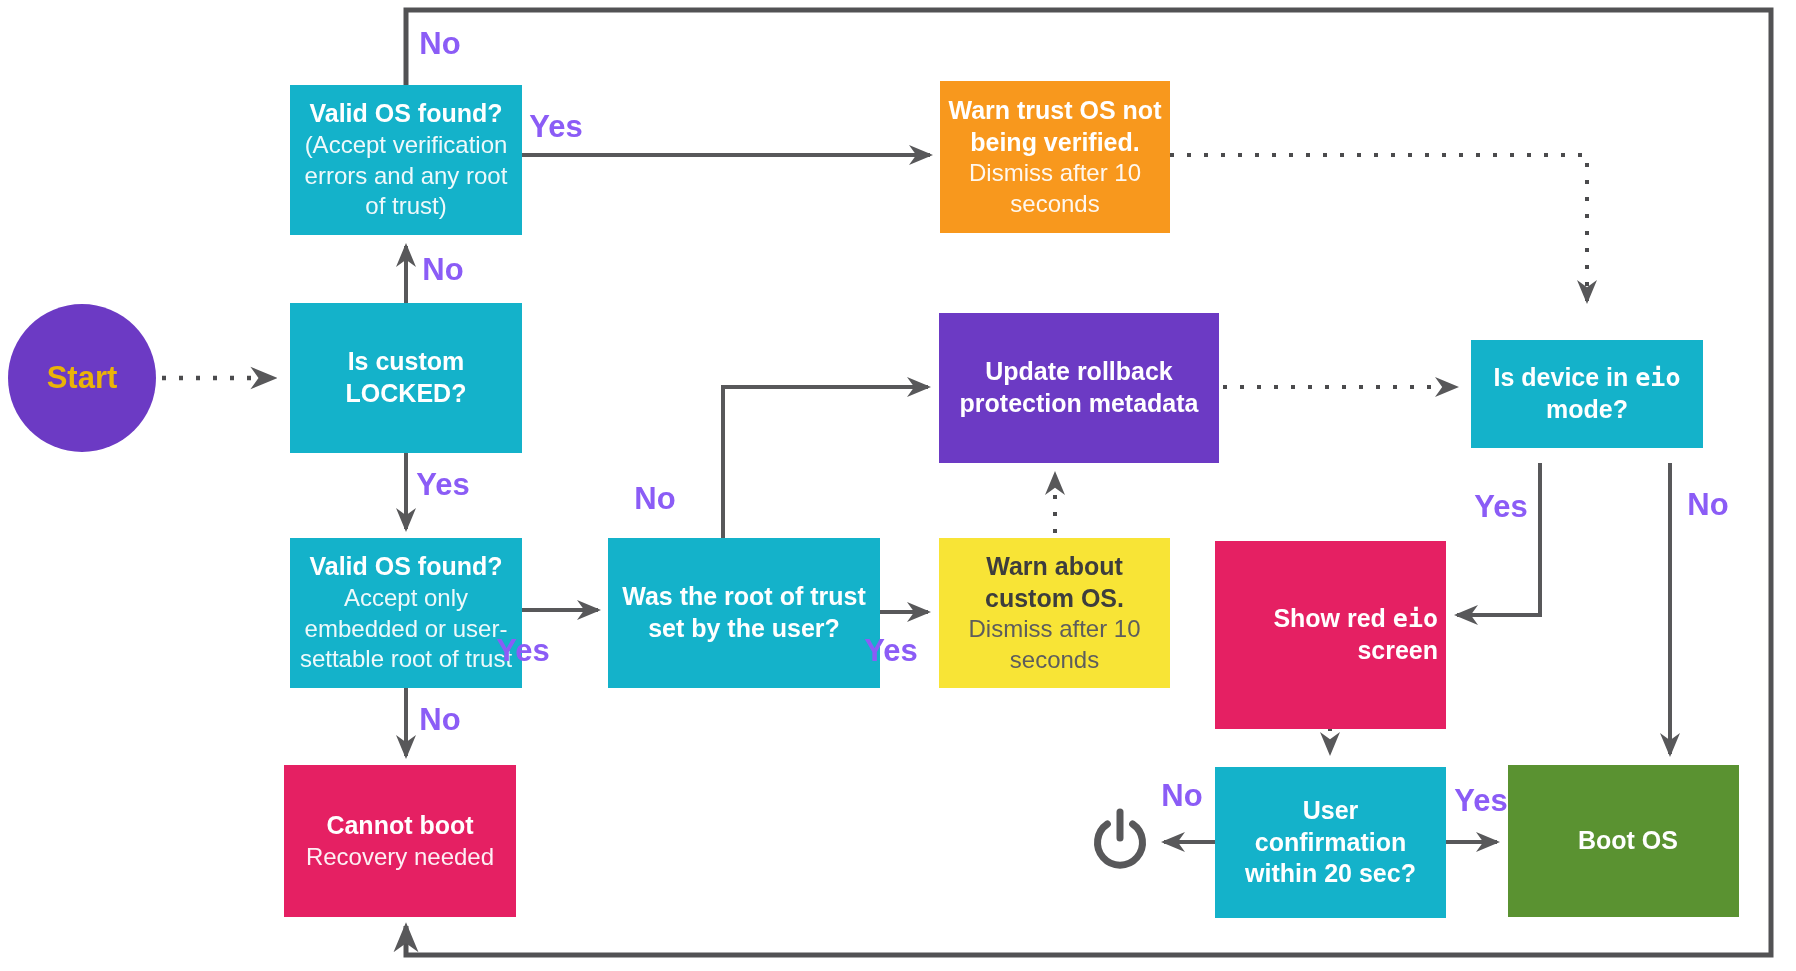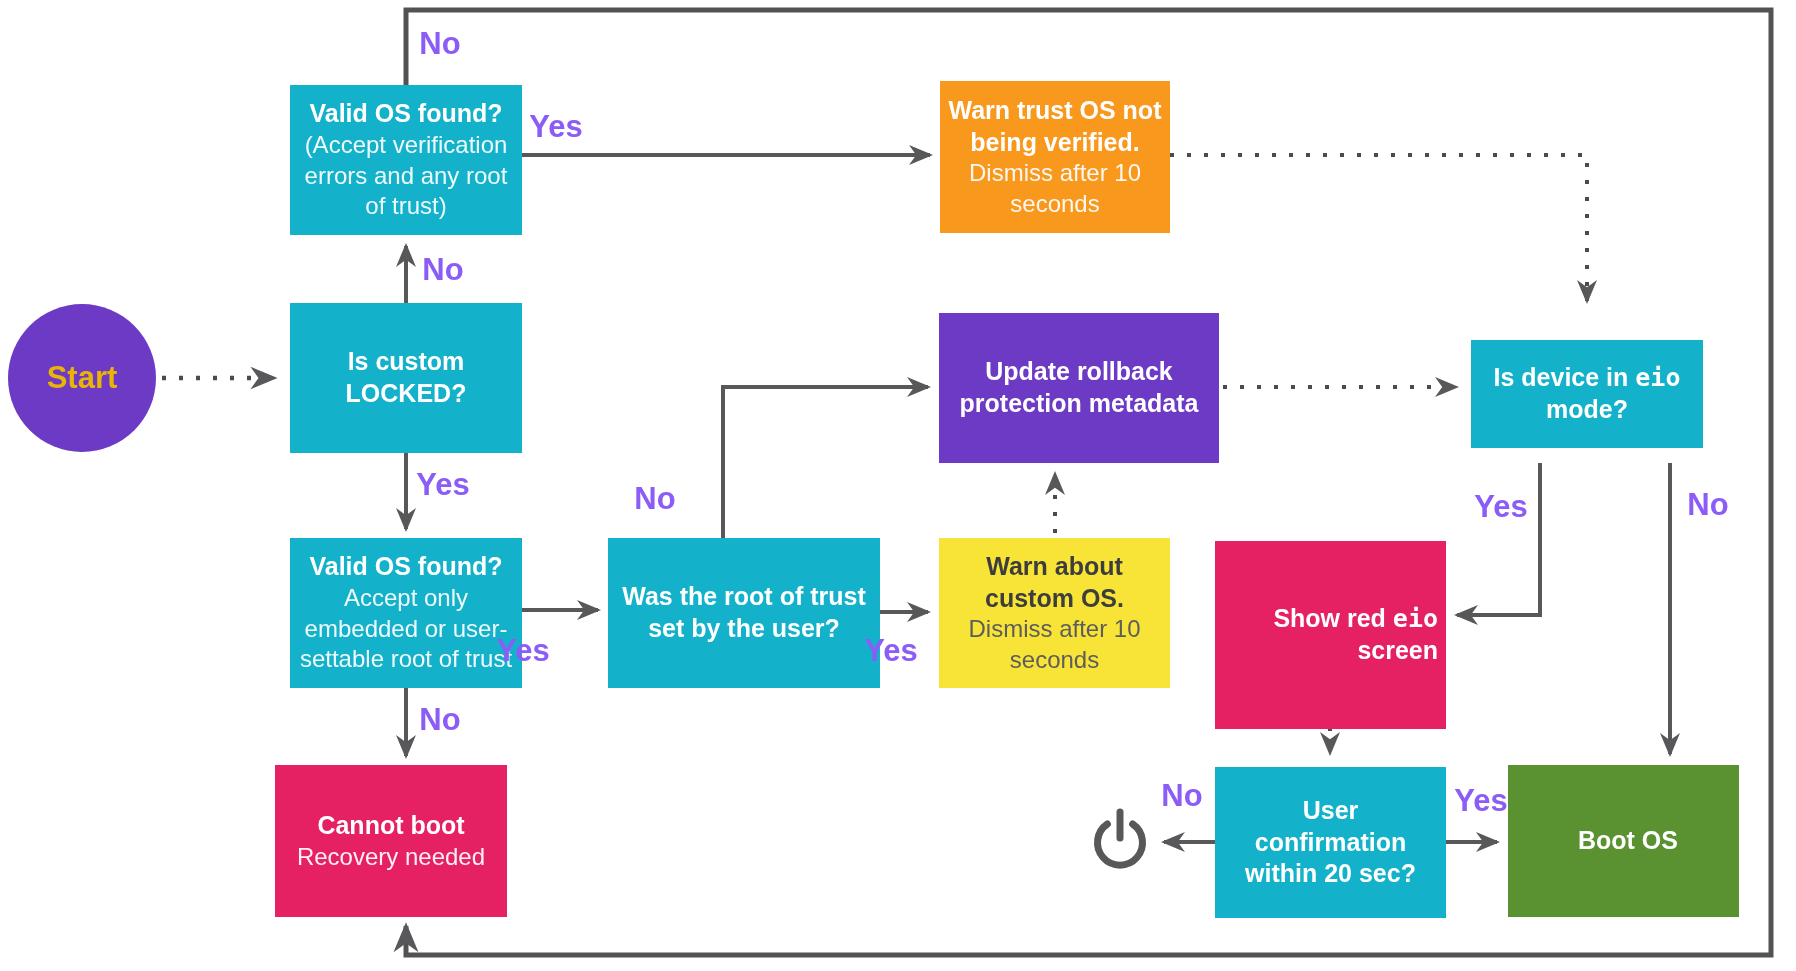--- a/index.html
+++ b/index.html
@@ -77,21 +77,21 @@
 
   <div class="node c-cyan" style="left:290px;top:303px;width:232px;height:150px;">
     <div class="t" style="max-width:170px;">Is custom LOCKED?</div>
   </div>
 
   <div class="node c-cyan" style="left:290px;top:538px;width:232px;height:150px;">
     <div class="t">Valid OS found?</div>
     <div class="s">Accept only embedded or user-settable root of trust</div>
   </div>
 
-  <div class="node c-magenta" style="left:275px;top:765px;width:232px;height:152px;text-align:center;">
+  <div class="node c-magenta" style="left:284px;top:765px;width:232px;height:152px;text-align:center;">
     <div class="t">Cannot boot</div>
     <div class="s">Recovery needed</div>
   </div>
 
   <div class="node c-cyan" style="left:608px;top:538px;width:272px;height:150px;">
     <div class="t">Was the root of trust set by the user?</div>
   </div>
 
   <div class="node c-orange" style="left:940px;top:81px;width:230px;height:152px;">
     <div class="t">Warn trust OS not being verified.</div>

